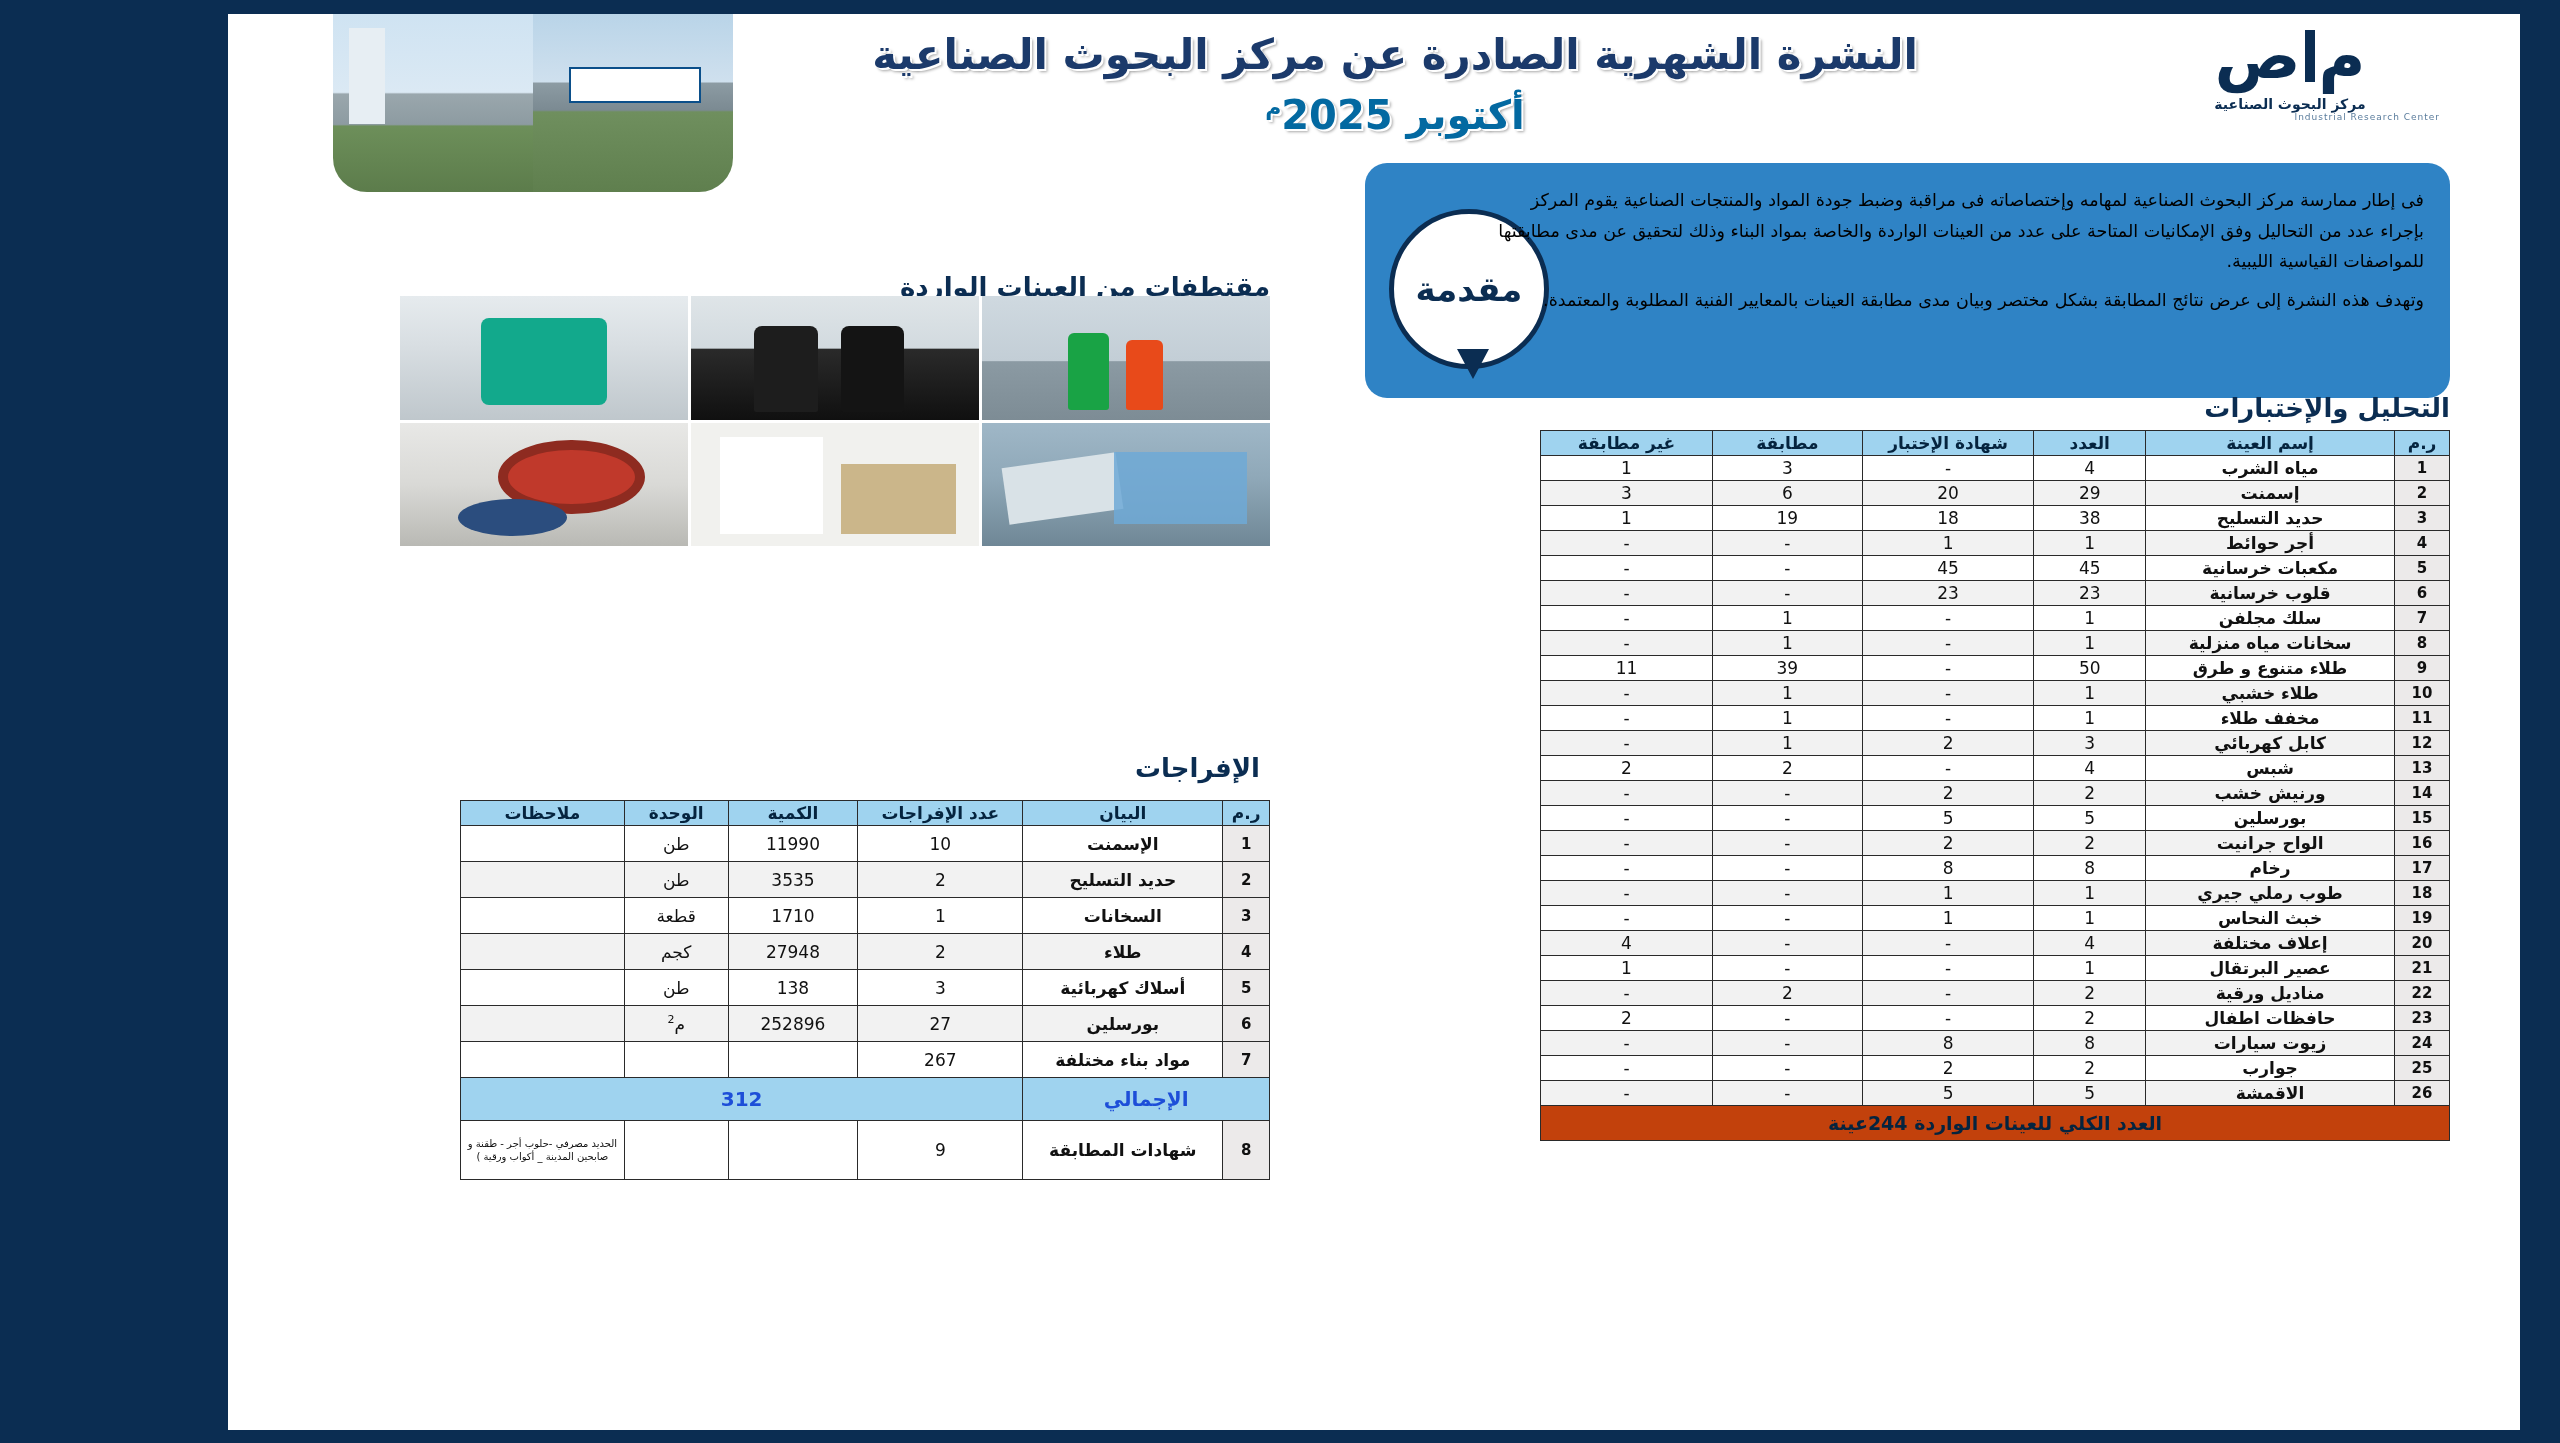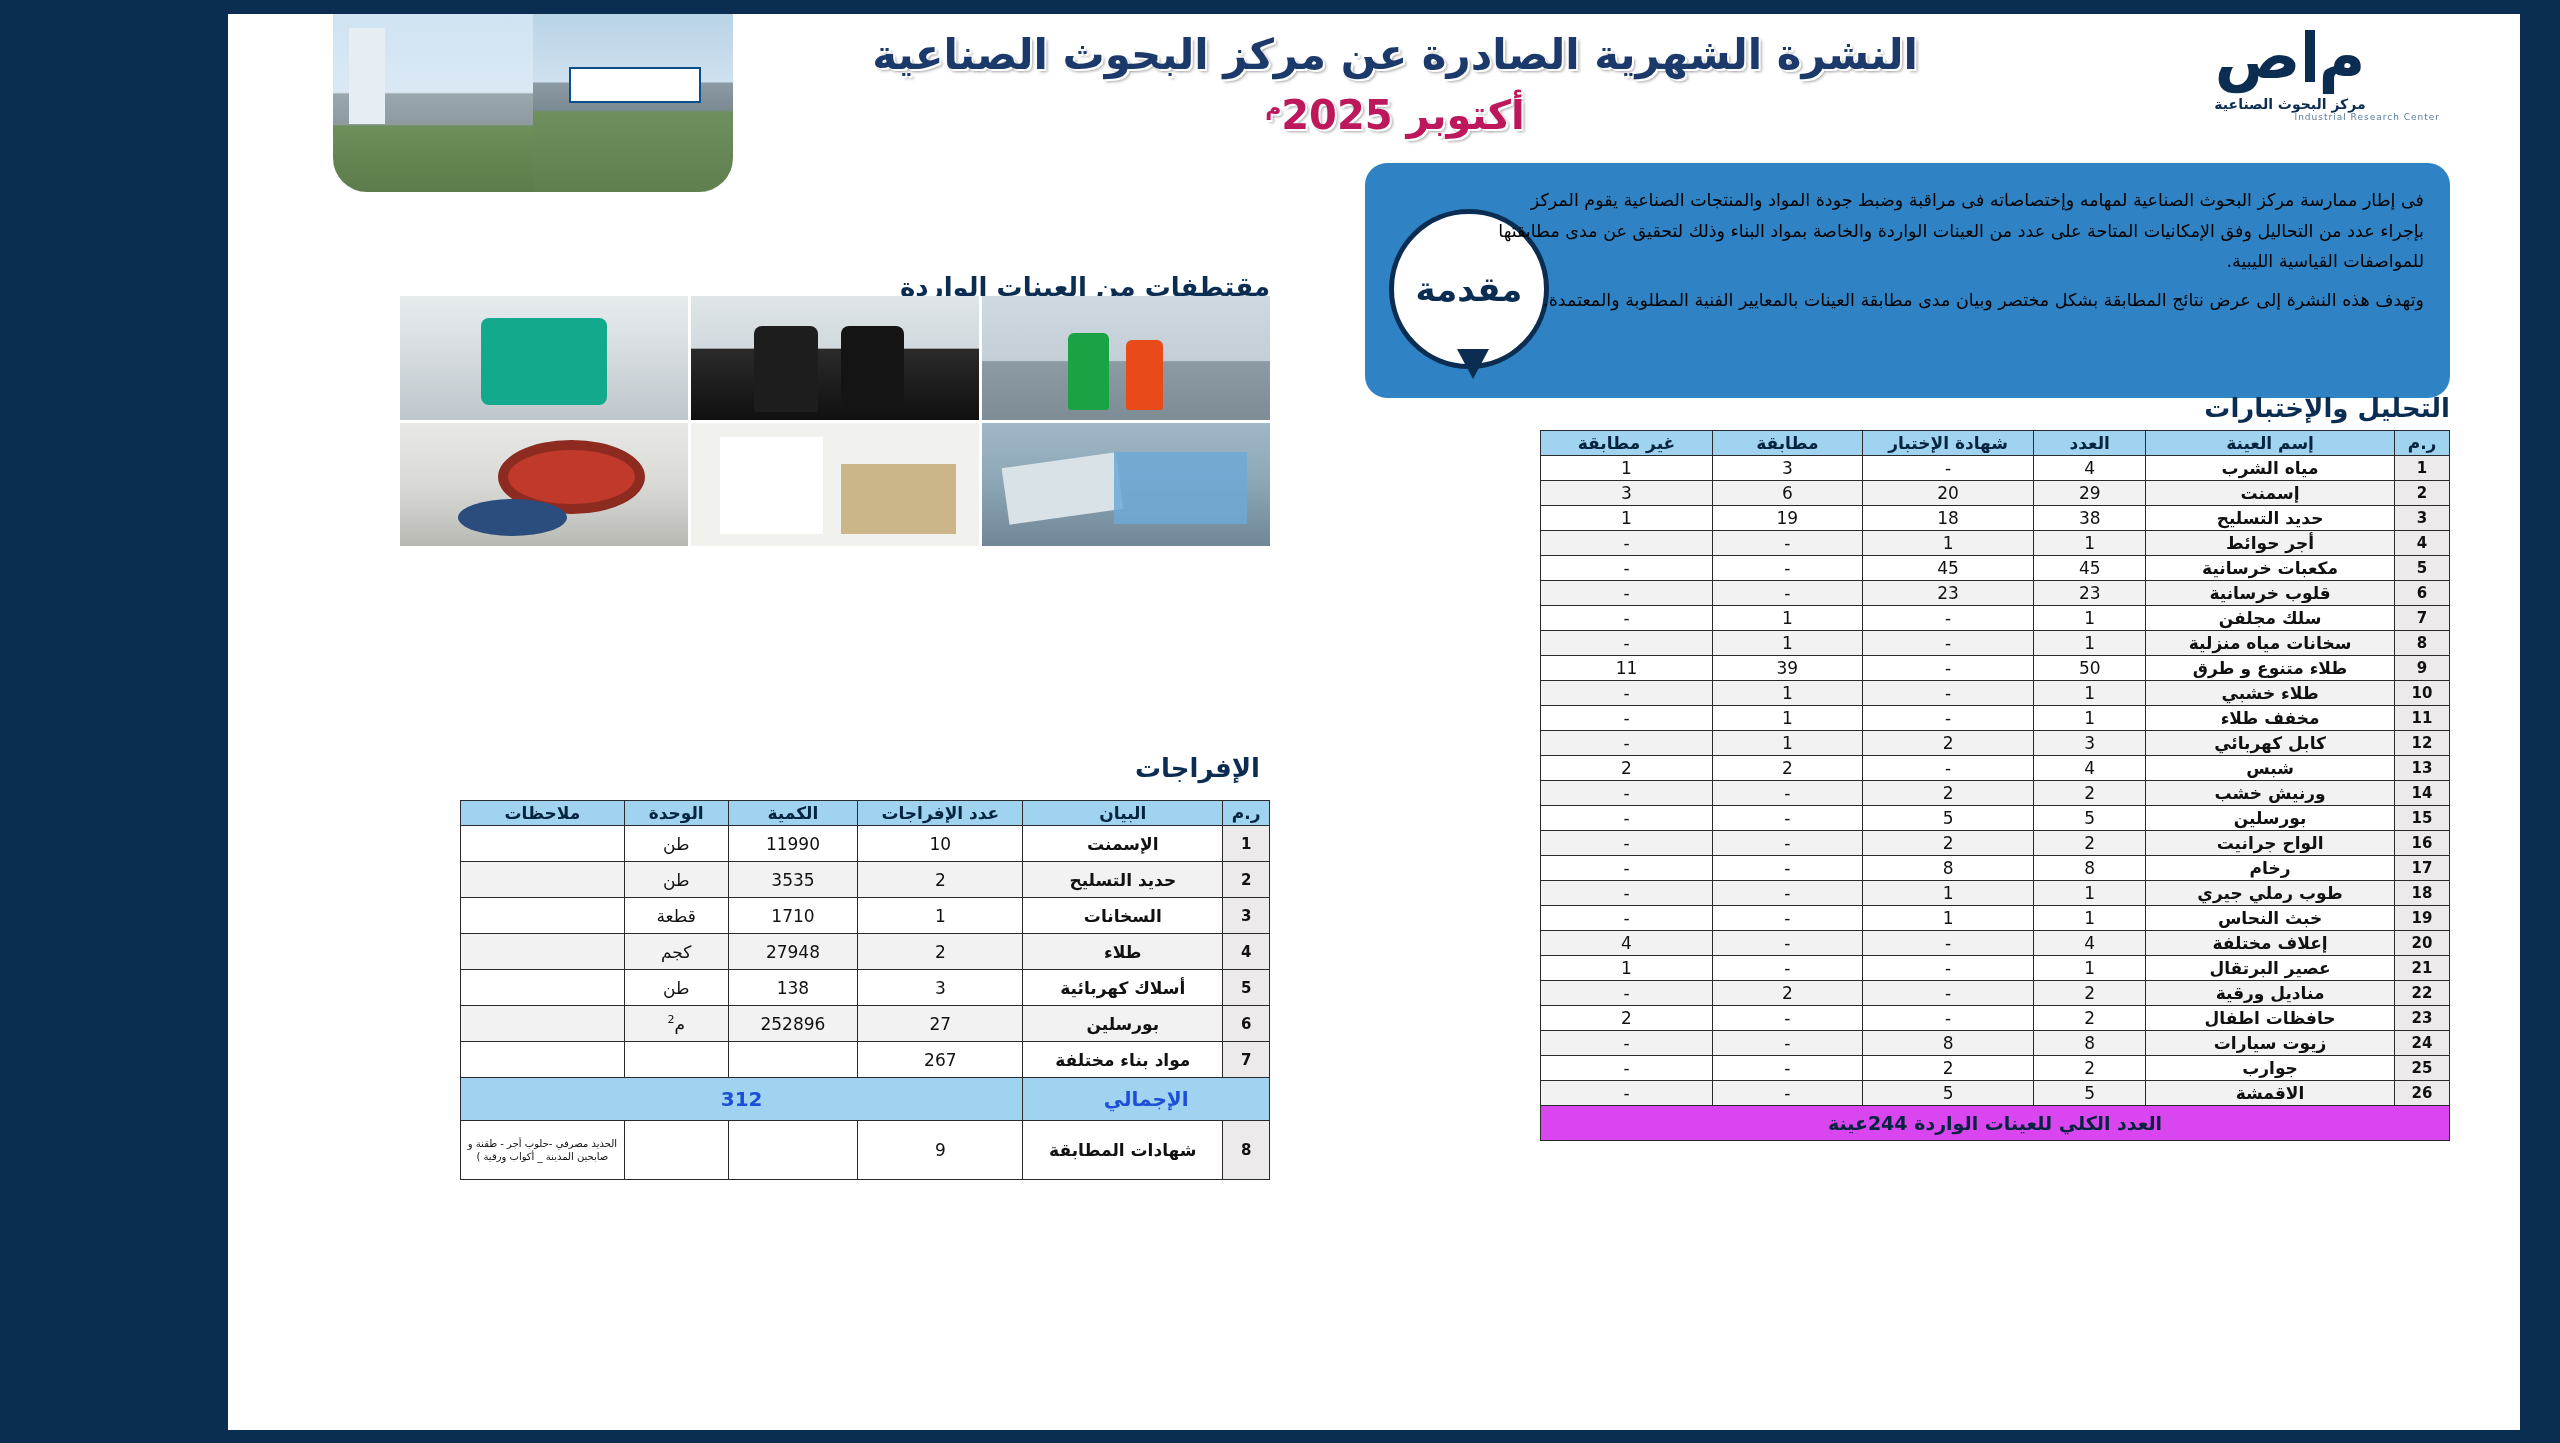--- a/index.html
+++ b/index.html
@@ -17,21 +17,21 @@
   .hp{flex:1;position:relative;overflow:hidden;}
   .hp1{background:linear-gradient(#b9d4e8 0%,#cfe0ee 38%,#8c9ba3 39%,#7b8a92 54%,#6f8f5e 55%,#5f7f4e 100%);}
   .hp2{background:linear-gradient(#cfe3f2 0%,#dbe9f4 44%,#9aa7ad 45%,#8d9ba1 62%,#6d8f5a 63%,#5c7c4b 100%);}
   .hp1:after{content:"";position:absolute;left:18%;top:30%;width:64%;height:18%;background:#ffffff;border:2px solid #0b4f8a;}
   .hp2:after{content:"";position:absolute;left:8%;top:8%;width:18%;height:54%;background:#e7eef3;}
 
   
   .title-wrap{position:absolute;left:760px;top:30px;width:1270px;text-align:center;}
   .title-main{font-size:42px;font-weight:bold;color:#1b3a6b;letter-spacing:0;line-height:1.2;
     text-shadow:2px 2px 0 #ffffff, 3px 3px 3px rgba(0,0,0,.35);}
-  .title-sub{margin-top:12px;font-size:40px;font-weight:bold;color:#be185d;
+  .title-sub{margin-top:12px;font-size:40px;font-weight:bold;color:#0369a1;
     text-shadow:2px 2px 0 #ffffff, 3px 3px 3px rgba(0,0,0,.35);}
   .title-sub sup{font-size:22px;vertical-align:super;}
 
   
   .logo-box{position:absolute;left:2140px;top:24px;width:300px;text-align:center;}
   .logo-mark{display:inline-block;font-size:64px;font-weight:bold;color:#0b2d52;line-height:1;letter-spacing:-4px;}
   .logo-mark .bar{display:inline-block;width:10px;height:52px;background:#0b2d52;margin:0 4px;vertical-align:-4px;}
   .logo-cap{margin-top:8px;font-size:14px;color:#0b2d52;font-weight:bold;}
   .logo-cap2{font-size:9px;color:#5a7c9c;letter-spacing:1px;text-align:right;}
 
@@ -77,21 +77,21 @@
   .tbl th,.tbl td{border:1px solid #2a2a2a;text-align:center;padding:2px 4px;}
   .tbl thead th{background:#9fd3ef;font-weight:bold;color:#05243f;font-size:17px;}
   .tbl tbody tr:nth-child(odd){background:#ffffff;}
   .tbl tbody tr:nth-child(even){background:#f2f2f2;}
 
   
   .analysis-wrap{position:absolute;left:1540px;top:430px;width:910px;}
   .analysis-wrap table{width:100%;}
   .analysis-wrap td.name{text-align:center;font-weight:bold;font-size:17px;}
   .analysis-wrap td.idx{font-weight:bold;font-size:15px;background:#eceaea;}
-  .total-row td{background:#d946ef;font-weight:bold;font-size:19px;color:#05243f;padding:6px 12px;}
+  .total-row td{background:#c2410c;font-weight:bold;font-size:19px;color:#05243f;padding:6px 12px;}
 
   
   .releases-wrap{position:absolute;left:460px;top:800px;width:810px;}
   .releases-wrap table{width:100%;}
   .releases-wrap td{height:31px;}
   .releases-wrap td.idx{font-weight:bold;font-size:15px;background:#eceaea;width:40px;}
   .releases-wrap td.label{text-align:center;font-weight:bold;}
   .sum-row td{background:#9fd3ef;font-weight:bold;font-size:20px;color:#1d4ed8;height:38px;}
   .note-cell{font-size:10px;line-height:1.35;color:#111;padding:3px 5px;}
   .cert-row td{height:54px;}

